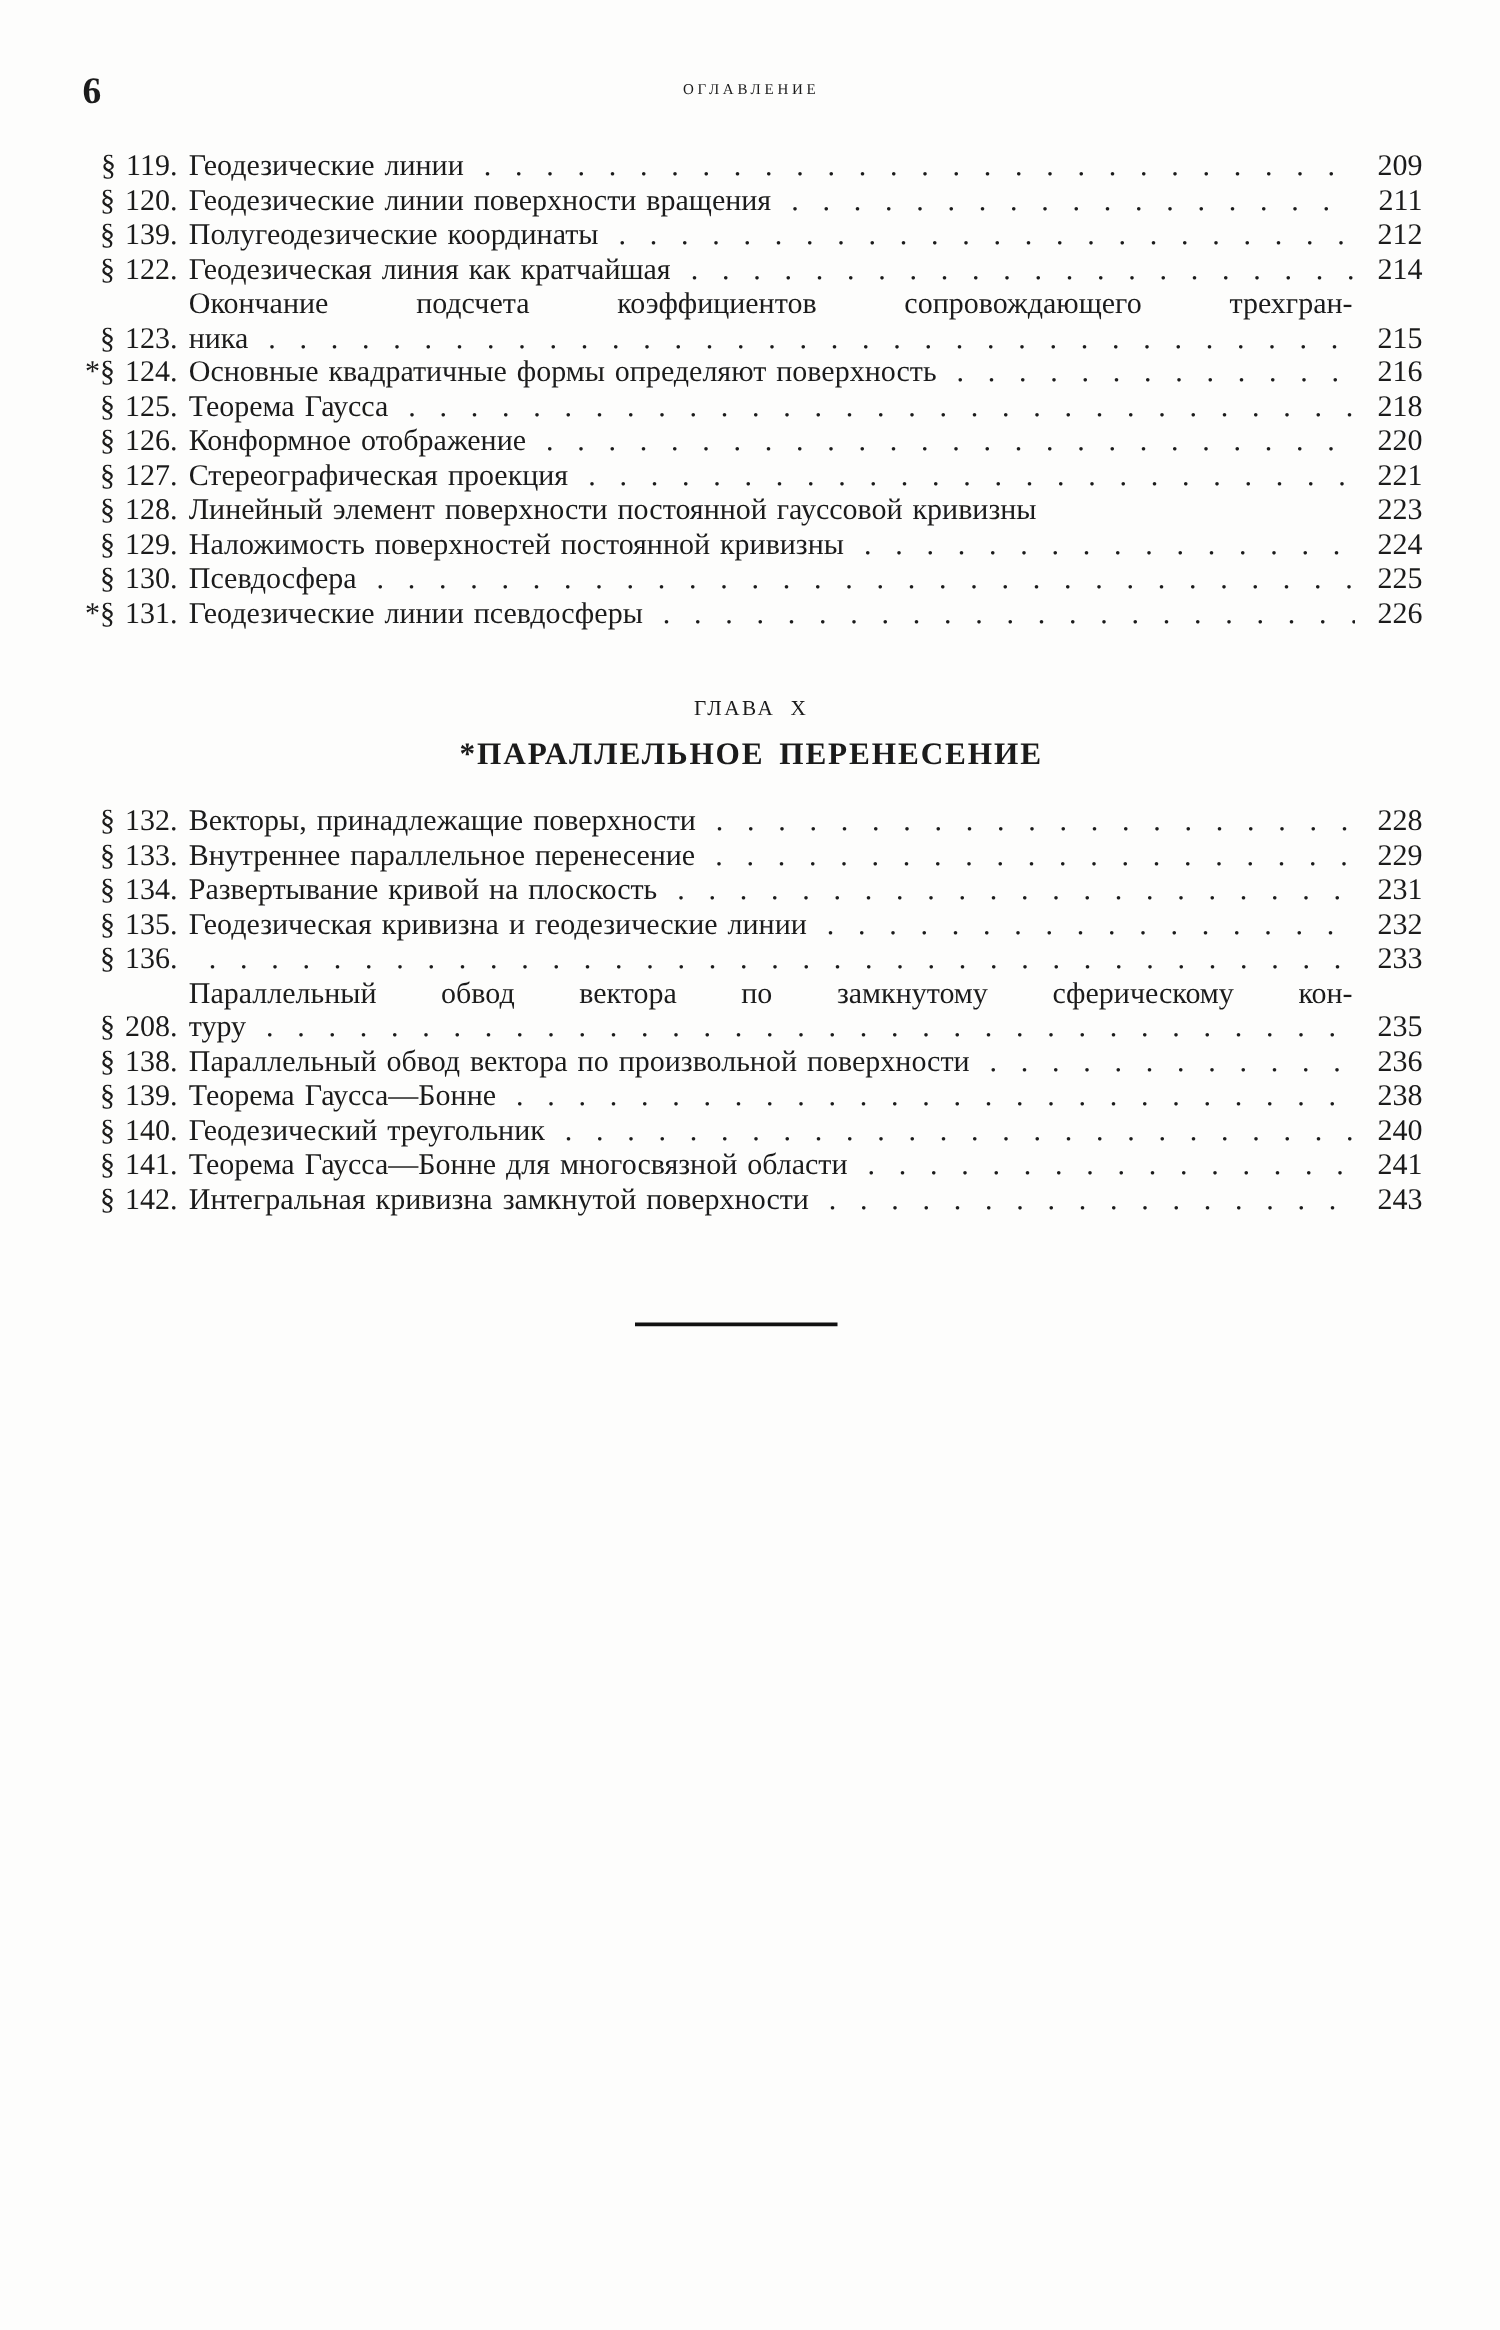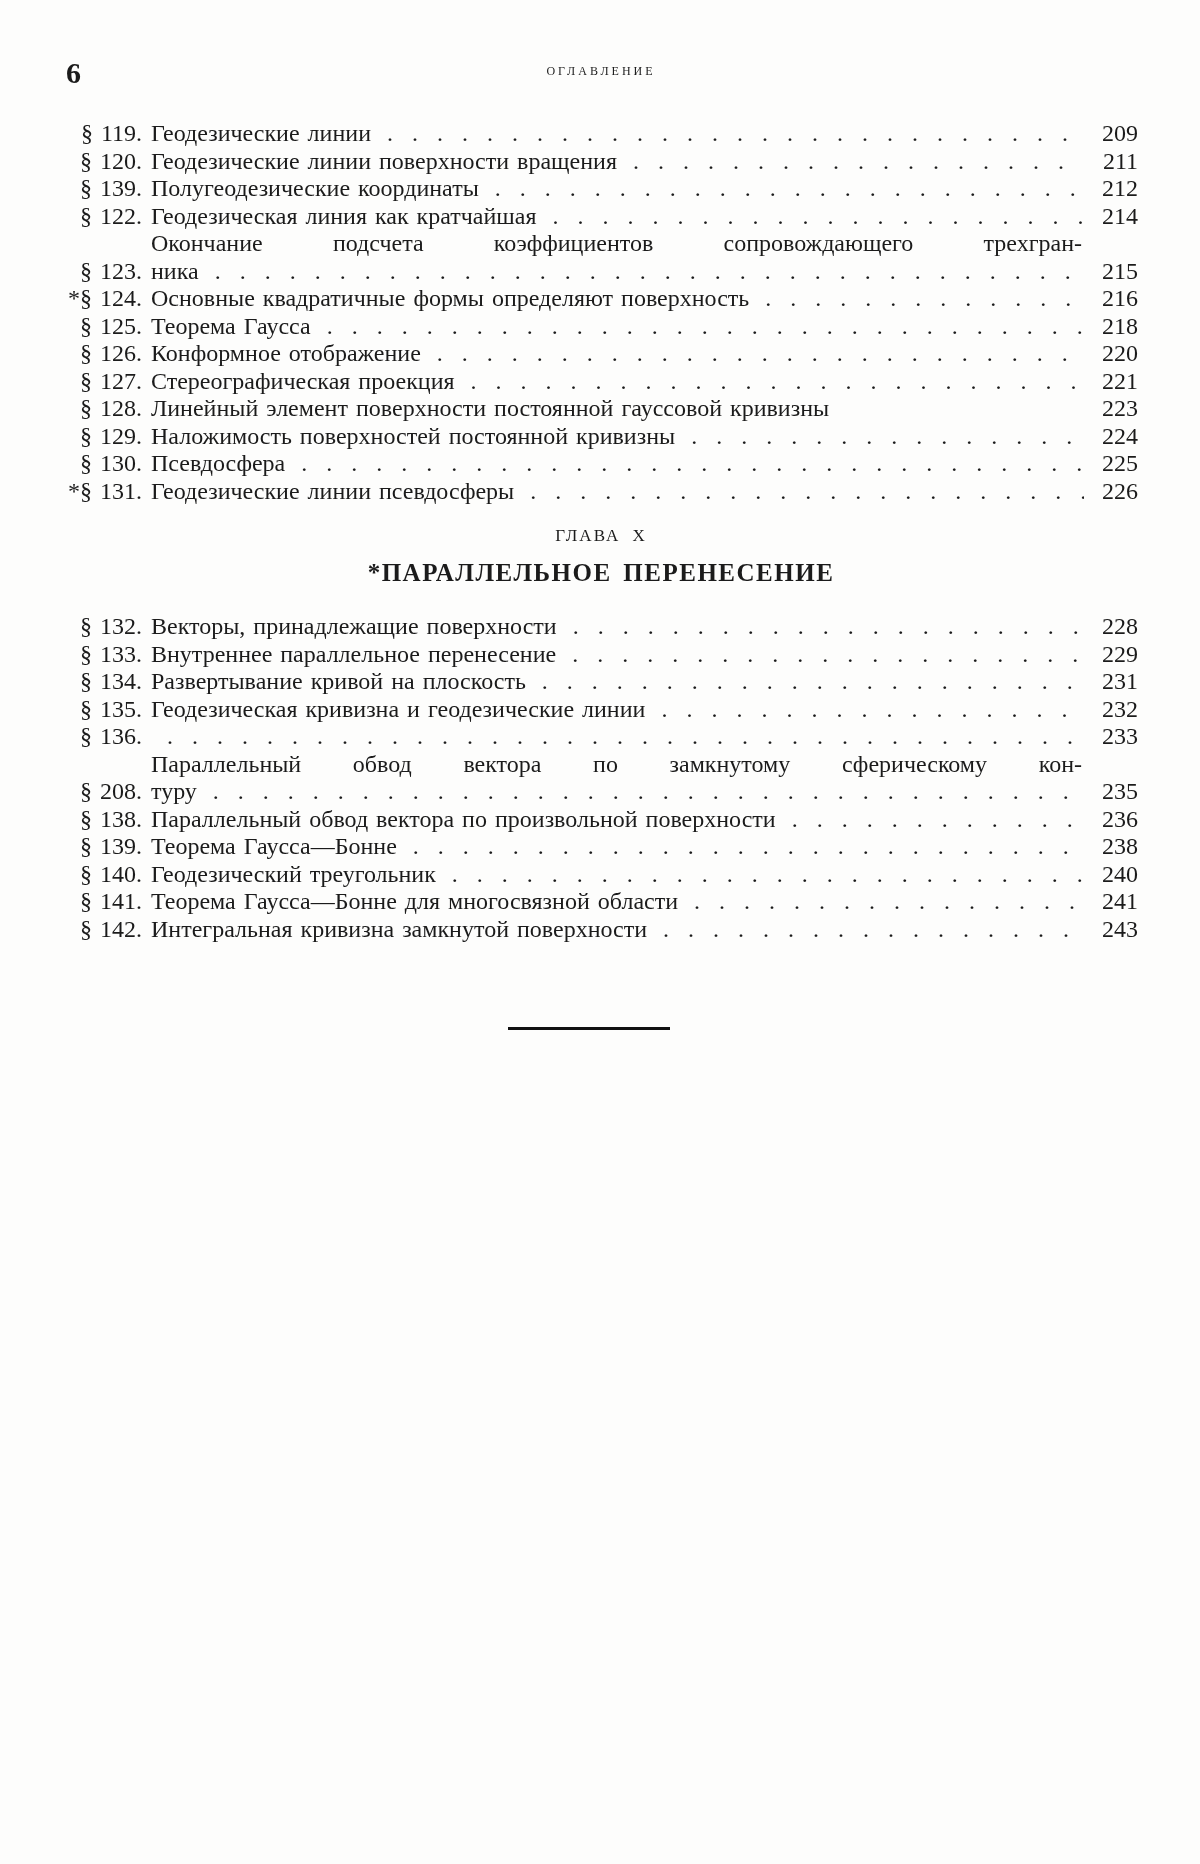--- a/index.html
+++ b/index.html
@@ -81,21 +81,21 @@
   
   .entry.wrap { align-items: flex-end; }
   .wrapbody { flex: 1 1 auto; min-width: 0; }
   .l1 {
     text-align: justify;
     text-align-last: justify;
     padding-right: 56px;
   }
   .l2 { display: flex; align-items: baseline; }
   
-  .chapter { margin-top: 21px; text-align: center; }
+  .chapter { margin-top: 52px; text-align: center; }
   .kicker {
     font-size: 17px;
     letter-spacing: 2px;
     word-spacing: 6px;
   }
   .chap-title {
     margin-top: 13px;
     font-size: 25px;
     font-weight: bold;
     letter-spacing: 1.5px;

